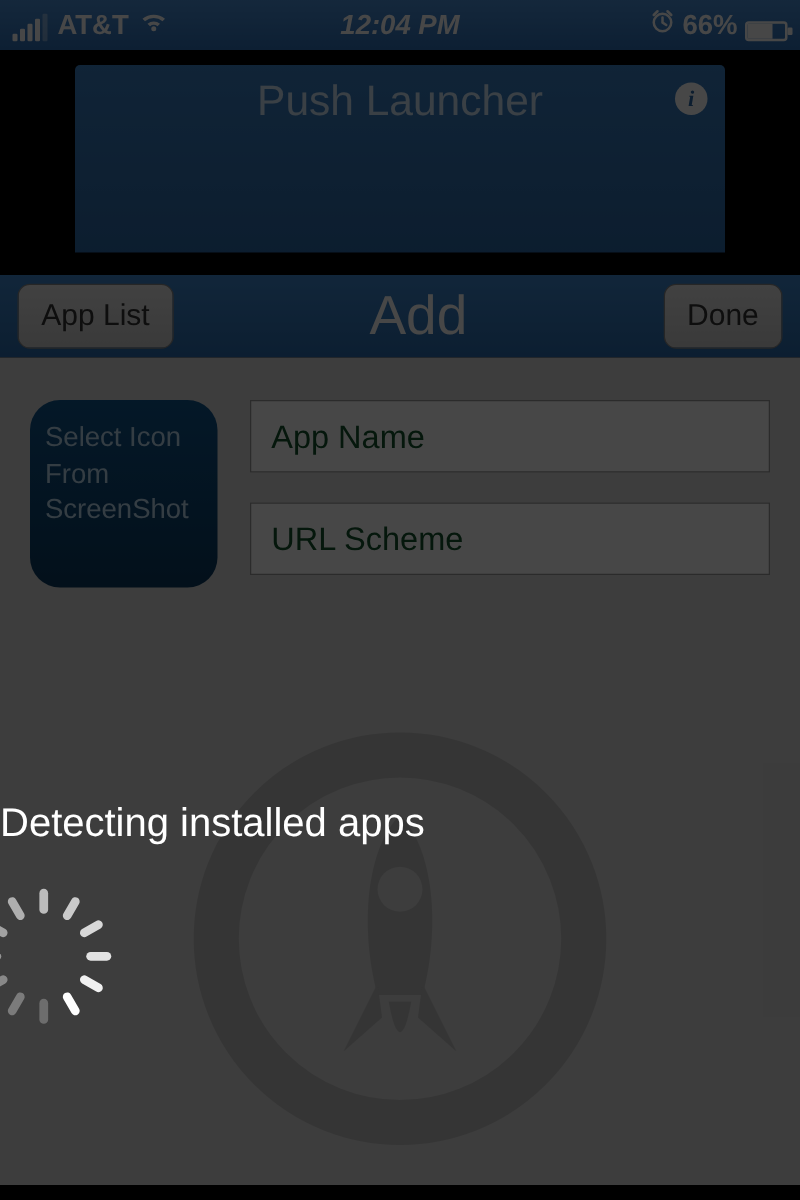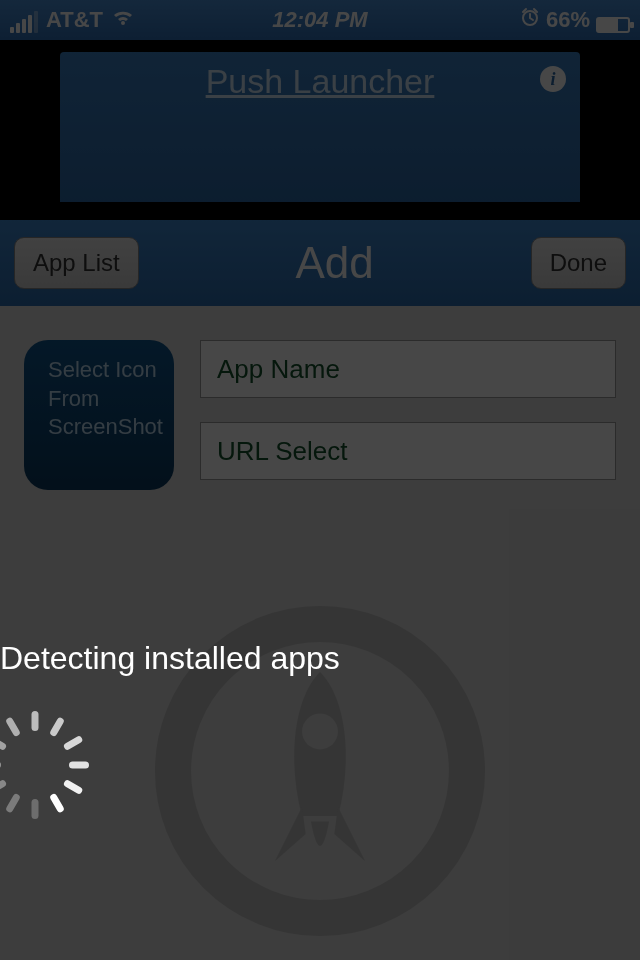--- a/index.html
+++ b/index.html
@@ -37,34 +37,33 @@
   .banner {
     width: 520px; height: 150px;
     background: linear-gradient(#3a80c4, #2d6aa8);
     border-radius: 4px 4px 0 0;
     position: relative;
     color:#cfe4f7;
     text-align:center;
     font-size: 34px;
     font-weight:300;
     padding-top:10px;
-    text-decoration:underline;
   }
   .info-btn {
     position:absolute; right:14px; top:14px;
     width:26px; height:26px; border-radius:50%;
     background:#fff; color:#2d6aa8;
     font-style:italic; font-family:Georgia,serif;
     font-weight:bold; font-size:18px;
     display:flex; align-items:center; justify-content:center;
   }
 
   
   .nav-bar {
-    height: 86px;
+    height: 66px;
     background: linear-gradient(#3f88cf, #2c6daf);
     display:flex; align-items:center; justify-content:space-between;
     padding: 0 14px;
   }
   .nav-title { flex:1; text-align:center; color:#fff; font-size:44px; font-weight:400; }
   .nav-btn {
     background: linear-gradient(#e9e9e9,#cfcfcf);
     border:1px solid #8a8a8a;
     border-radius:10px;
     height:52px;
@@ -82,21 +81,21 @@
     padding: 34px 24px;
   }
   .form-row { display:flex; gap:26px; }
   .icon-tile {
     width:150px; height:150px;
     background: linear-gradient(#11578f,#0b3a60);
     border-radius:24px;
     color:#bcd9ef;
     font-size:22px;
     line-height:1.3;
-    padding:16px 24px;
+    padding:16px 12px;
     display:flex; align-items:flex-start;
     font-weight:400;
   }
   .fields { flex:1; display:flex; flex-direction:column; gap:24px; }
   .text-field {
     height:58px; border:1px solid #9a9a9a; background:#fff;
     font-size:26px; color:#14532d; padding:0 16px;
     display:flex; align-items:center;
     font-weight:300;
   }
@@ -183,21 +182,21 @@
 <div class="content">
   <div class="form-row">
     <div class="icon-tile">
       <span>Select Icon From ScreenShot</span>
     </div>
     <div class="fields">
       <div class="text-field">
         <span>App Name</span>
       </div>
       <div class="text-field">
-        <span>URL Select</span>
+        <span>URL Scheme</span>
       </div>
     </div>
   </div>
 
   <div class="rocket-bg">
     <svg viewBox="0 0 100 120">
       <path d="M50 5 C65 20 68 55 60 85 L40 85 C32 55 35 20 50 5 Z" fill="#bdbdbd"></path>
       <circle cx="50" cy="38" r="10" fill="#d9d9d9"></circle>
       <path d="M40 80 L25 110 L42 95 Z" fill="#bdbdbd"></path>
       <path d="M60 80 L75 110 L58 95 Z" fill="#bdbdbd"></path>

